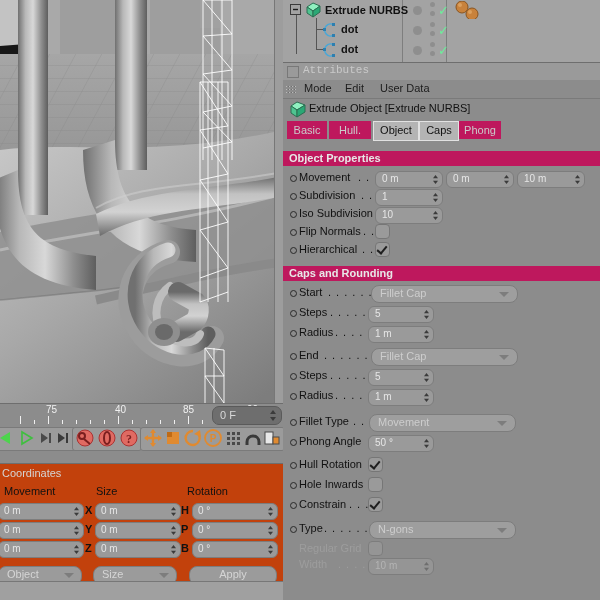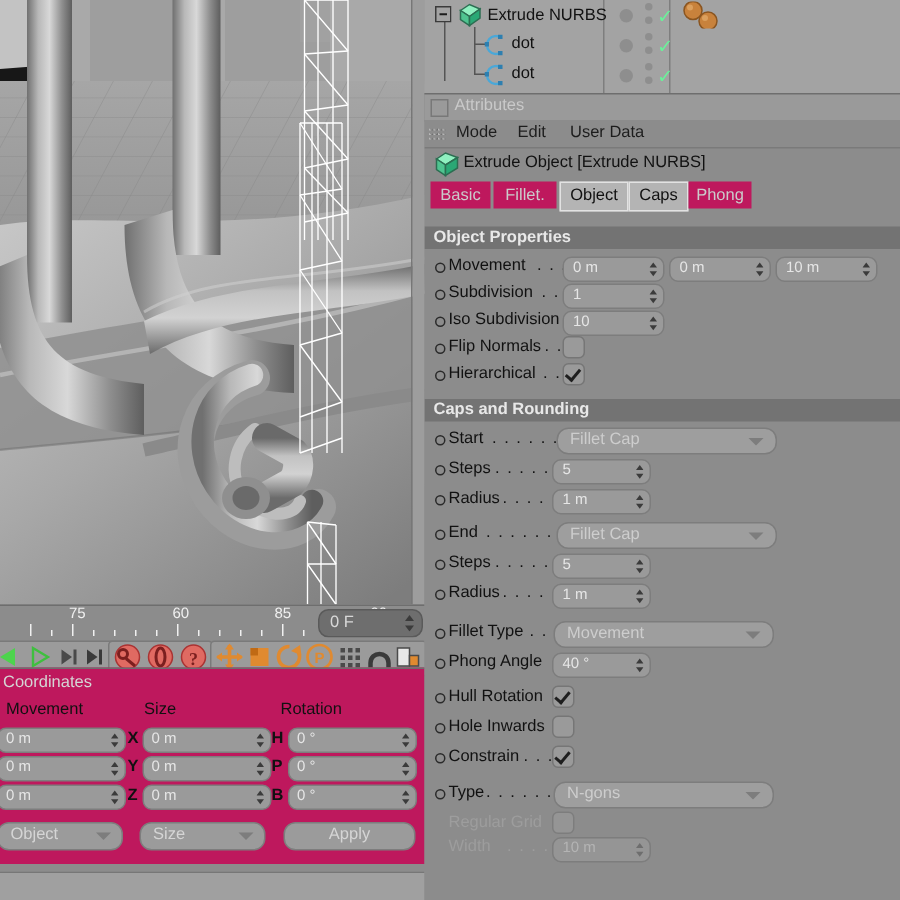--- a/index.html
+++ b/index.html
@@ -22,64 +22,64 @@
            background:#6e6e6e;border:1px solid #5a5a5a;border-radius:7px;}
   #tlfield .txt{position:absolute;left:7px;top:2px;color:#d8d8d8;font-size:11px;}
 
   
   #toolbar{position:absolute;left:0;top:425px;width:283px;height:26px;background:#8c8c8c;overflow:hidden;}
   .tgroup{position:absolute;top:2px;height:22px;background:#9b9b9b;border:1px solid #7a7a7a;border-radius:3px;}
   .tbtn{position:absolute;top:3px;width:20px;height:20px;}
   .tbtn svg{display:block;}
 
   
-  #coords{position:absolute;left:0;top:445px;width:283px;height:130px;background:#be185d;
+  #coords{position:absolute;left:0;top:463px;width:283px;height:130px;background:#c2410c;
           border-top:1px solid #6e6e6e;}
   #coordTitle{position:absolute;left:2px;top:3px;font-size:11px;color:#d5d5d5;}
   .cohdr{position:absolute;top:21px;font-size:11px;color:#111;}
   .nfield{position:absolute;height:15px;background:#9a9a9a;border:1px solid #7d7d7d;border-radius:6px;}
   .nfield .v{position:absolute;left:5px;top:1px;font-size:10px;color:#e6e6e6;}
   .nfield .sp{position:absolute;right:4px;top:2px;width:5px;height:11px;}
   .axl{position:absolute;font-size:11px;color:#111;font-weight:bold;}
   .cbtn{position:absolute;height:17px;background:#9b9b9b;border:1px solid #7d7d7d;border-radius:8px;}
   .cbtn .lab{position:absolute;left:8px;top:1px;font-size:11px;color:#d5d5d5;}
   .cbtn .lab.ctr{left:0;width:100%;text-align:center;}
   .cbtn .arw{position:absolute;right:7px;top:6px;width:0;height:0;
              border-left:5px solid transparent;border-right:5px solid transparent;border-top:5px solid #7d7d7d;}
   #cfooter{position:absolute;left:0;top:581px;width:283px;height:19px;background:#a0a0a0;border-top:1px solid #777;}
 
   
   #objmgr{position:absolute;left:283px;top:0;width:317px;height:62px;background:#a3a3a3;}
-  #objmgr .row{position:absolute;left:0;width:317px;height:20px;}
+  #objmgr .row{position:absolute;left:0;width:317px;height:20px;font-weight:bold;}
   .om-name{position:absolute;font-size:11px;color:#111;}
   .dotg{position:absolute;border-radius:50%;background:#8e8e8e;}
   .chk{position:absolute;font-size:13px;color:#6bf09a;line-height:1;}
   .omsep{position:absolute;top:0;width:1px;height:62px;background:#7e7e7e;}
   .treeline{position:absolute;background:#555;}
 
   
   #attr{position:absolute;left:283px;top:62px;width:317px;height:538px;background:#8c8c8c;
         border-top:1px solid #6e6e6e;overflow:hidden;}
   #attrTitle{position:absolute;left:0;top:0;width:317px;height:17px;background:#9a9a9a;border-bottom:1px solid #787878;}
   #attrTitle .tb{position:absolute;left:4px;top:3px;width:10px;height:10px;background:#9a9a9a;border:1px solid #787878;}
-  #attrTitle .tt{position:absolute;left:20px;top:1px;font-size:11px;color:#c9c9c9;}
+  #attrTitle .tt{position:absolute;left:20px;top:1px;font-size:11px;color:#c9c9c9;font-family:Liberation Mono, monospace;}
   #menubar{position:absolute;left:0;top:17px;width:317px;height:18px;background:#8c8c8c;border-bottom:1px solid #7a7a7a;}
   .mitem{position:absolute;top:2px;font-size:11px;color:#1d1d1d;}
   #grip{position:absolute;left:3px;top:4px;width:11px;height:10px;
         background-image:
           linear-gradient(45deg,#b9b9b9 25%,transparent 25%),
           linear-gradient(-45deg,#6f6f6f 25%,transparent 25%);
         background-size:3px 3px;}
   #objhdr{position:absolute;left:0;top:35px;width:317px;height:23px;}
   #objhdr .nm{position:absolute;left:26px;top:4px;font-size:11px;color:#111;}
   #tabs{position:absolute;left:0;top:58px;width:317px;height:20px;}
   .tab{position:absolute;top:0;height:18px;font-size:11px;text-align:center;line-height:18px;}
   .tab.off{color:#cbcbcb;background:#be185d;}
   .tab.on{color:#111;background:#b4b4b4;border:1px solid #e2e2e2;line-height:16px;}
-  .sechdr{position:absolute;left:0;width:317px;height:15px;background:#737373;}
+  .sechdr{position:absolute;left:0;width:317px;height:15px;background:#be185d;}
   .sechdr .t{position:absolute;left:6px;top:1px;font-size:11px;font-weight:bold;color:#e8e8e8;}
   .plabel{position:absolute;font-size:11px;color:#111;white-space:nowrap;}
   .plabel.dim{color:#9d9d9d;}
   .bullet{position:absolute;width:5px;height:5px;border:1px solid #2a2a2a;border-radius:50%;background:transparent;}
   .pfield{position:absolute;height:15px;background:#9a9a9a;border:1px solid #7d7d7d;border-radius:6px;}
   .pfield .v{position:absolute;left:6px;top:1px;font-size:10px;color:#e6e6e6;}
   .pfield.dimf{background:#959595;}
   .pfield.dimf .v{color:#b4b4b4;}
   .spin{position:absolute;right:4px;top:2px;width:5px;height:11px;}
   .pdrop{position:absolute;height:16px;background:#9e9e9e;border:1px solid #7d7d7d;border-radius:8px;}
@@ -175,21 +175,21 @@
         <path d="M205 348 L224 376 M205 376 L224 403"></path>
       </g>
 
       <rect x="275" y="0" width="8" height="403" fill="#9d9d9d"></rect>
       <rect x="274" y="0" width="1" height="403" fill="#777"></rect>
     </svg>
   </div>
 
   <div id="timeline">
     <div class="tl-num" style="left:46px;">75</div>
-    <div class="tl-num" style="left:115px;">60</div>
+    <div class="tl-num" style="left:115px;">40</div>
     <div class="tl-num" style="left:183px;">85</div>
     <div class="tl-num" style="left:247px;">90</div>
     <div class="tl-tick maj" style="left:20px;"></div>
     <div class="tl-tick min" style="left:34px;"></div>
     <div class="tl-tick maj" style="left:48px;"></div>
     <div class="tl-tick min" style="left:62px;"></div>
     <div class="tl-tick min" style="left:76px;"></div>
     <div class="tl-tick min" style="left:90px;"></div>
     <div class="tl-tick min" style="left:104px;"></div>
     <div class="tl-tick maj" style="left:118px;"></div>
@@ -489,21 +489,21 @@
 
     <div id="menubar">
       <span id="grip"></span>
       <span class="mitem" style="left:21px;">Mode</span>
       <span class="mitem" style="left:62px;">Edit</span>
       <span class="mitem" style="left:97px;">User Data</span>
     </div>
 
     <div id="tabs">
       <span class="tab off" style="left:4px;width:40px;">Basic</span>
-      <span class="tab off" style="left:46px;width:42px;">Fillet.</span>
+      <span class="tab off" style="left:46px;width:42px;">Hull.</span>
       <span class="tab on" style="left:90px;width:44px;">Object</span>
       <span class="tab on" style="left:136px;width:38px;">Caps</span>
       <span class="tab off" style="left:176px;width:42px;">Phong</span>
     </div>
 
     <div class="sechdr" style="top:88px;">
       <span class="t">Object Properties</span>
       </div>
 
     <span class="bullet" style="left:7px;top:112px;"></span>
@@ -630,21 +630,21 @@
     <span class="plabel" style="left:16px;top:352px;">Fillet Type</span>
     <span class="dots" style="left:70px;top:352px;">. . .</span>
     <div class="pdrop" style="left:86px;top:351px;width:145px;">
       <span class="v">Movement</span>
       <span class="arw"></span>
       </div>
 
     <span class="bullet" style="left:7px;top:376px;"></span>
     <span class="plabel" style="left:16px;top:372px;">Phong Angle</span>
     <div class="pfield" style="left:85px;top:372px;width:64px;">
-      <span class="v">40 °</span>
+      <span class="v">50 °</span>
       <svg class="spin" viewBox="0 0 6 11">
           <polygon points="3,0 6,4 0,4" fill="#3b3b3b"></polygon>
           <polygon points="3,11 6,7 0,7" fill="#3b3b3b"></polygon>
         </svg>
       </div>
 
     <span class="bullet" style="left:7px;top:399px;"></span>
     <span class="plabel" style="left:16px;top:395px;">Hull Rotation</span>
     <span class="cbox on" style="left:85px;top:394px;"></span>
 

